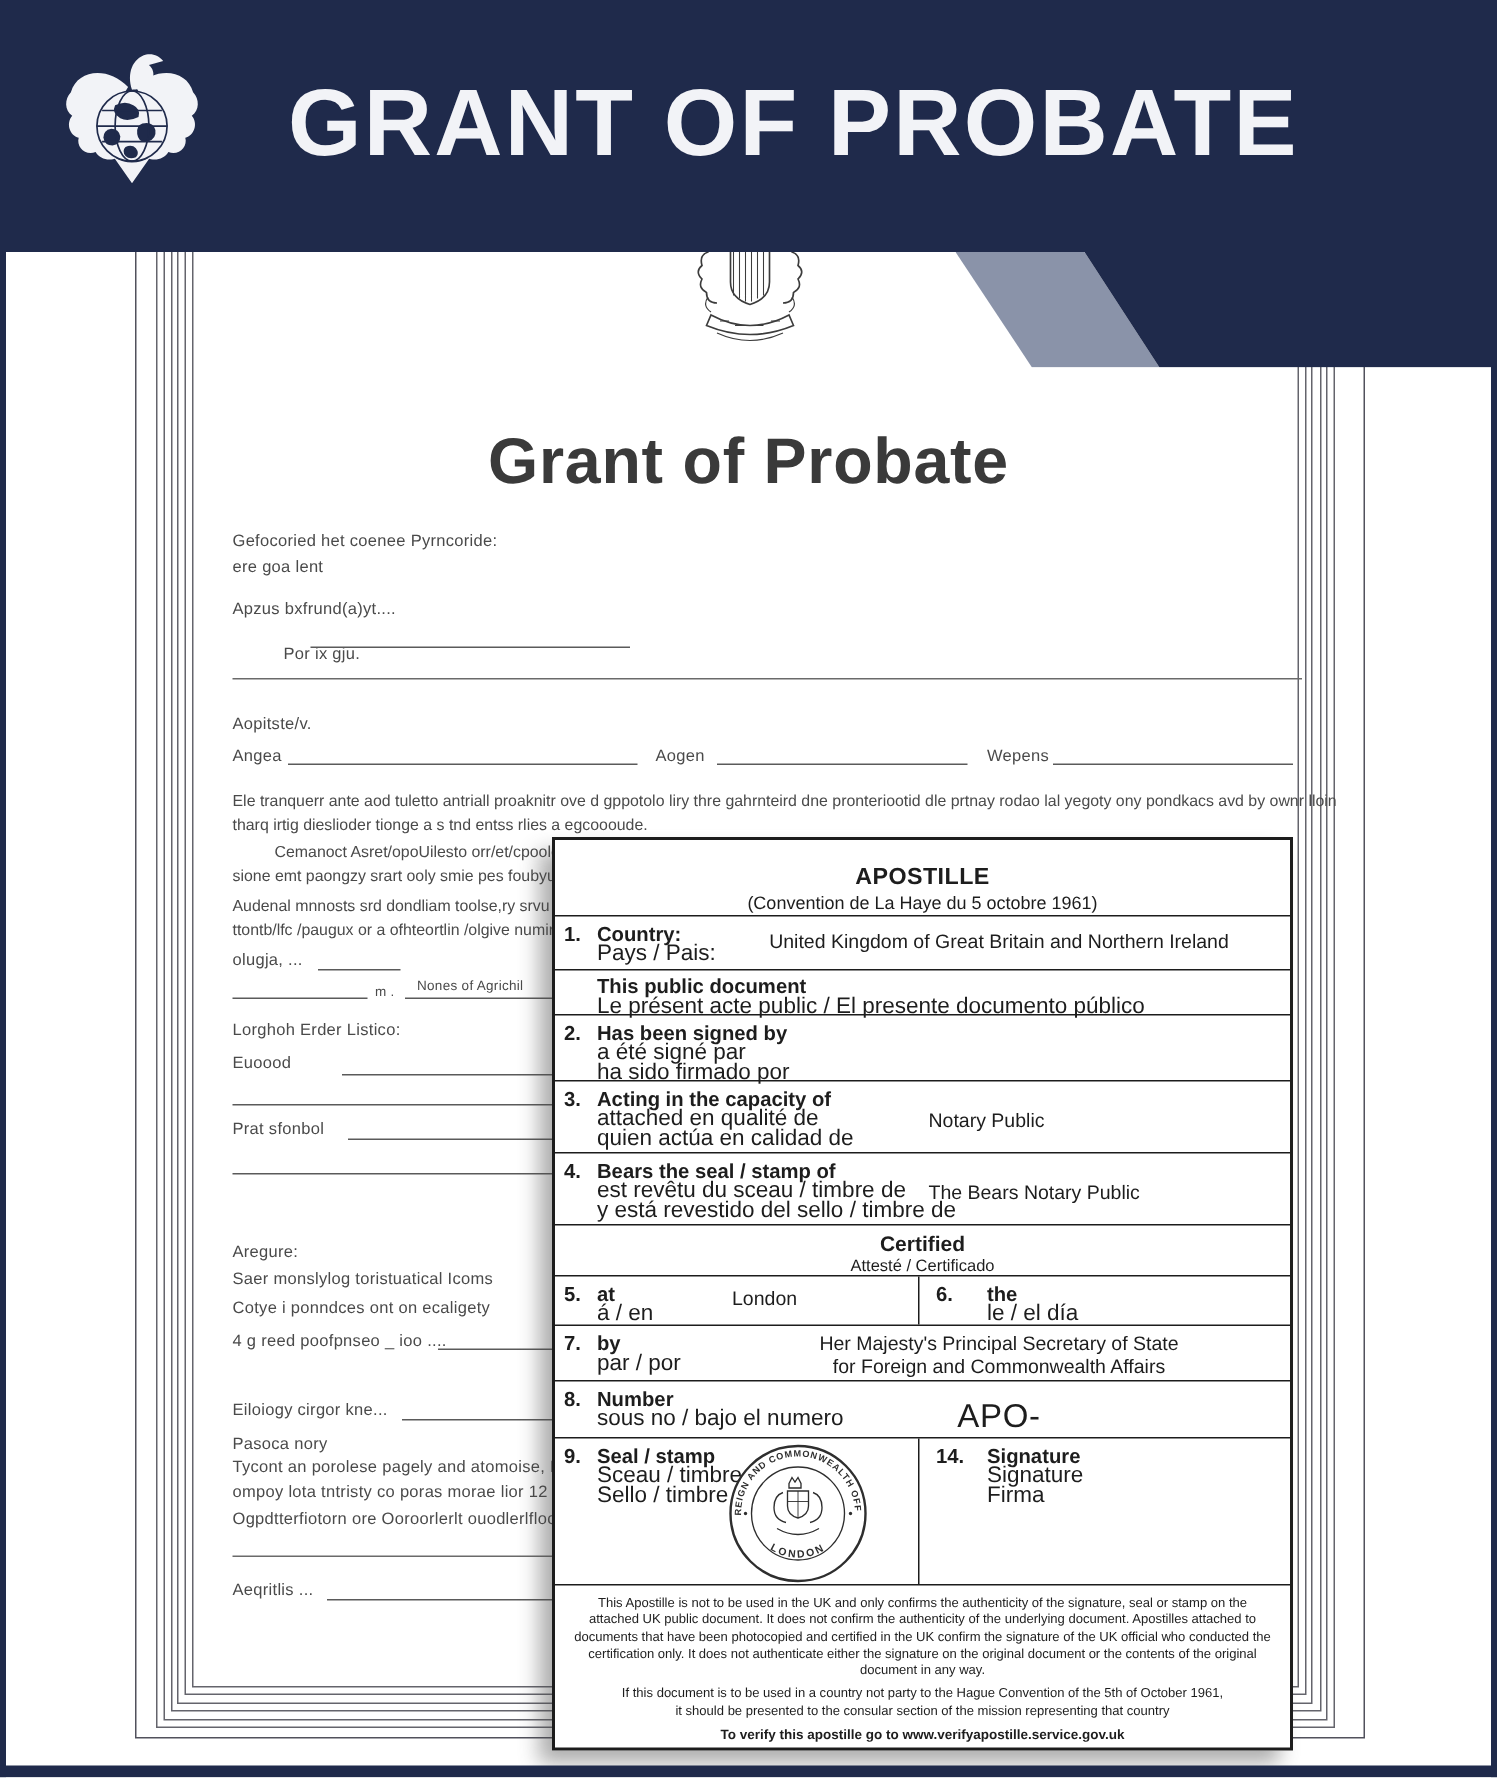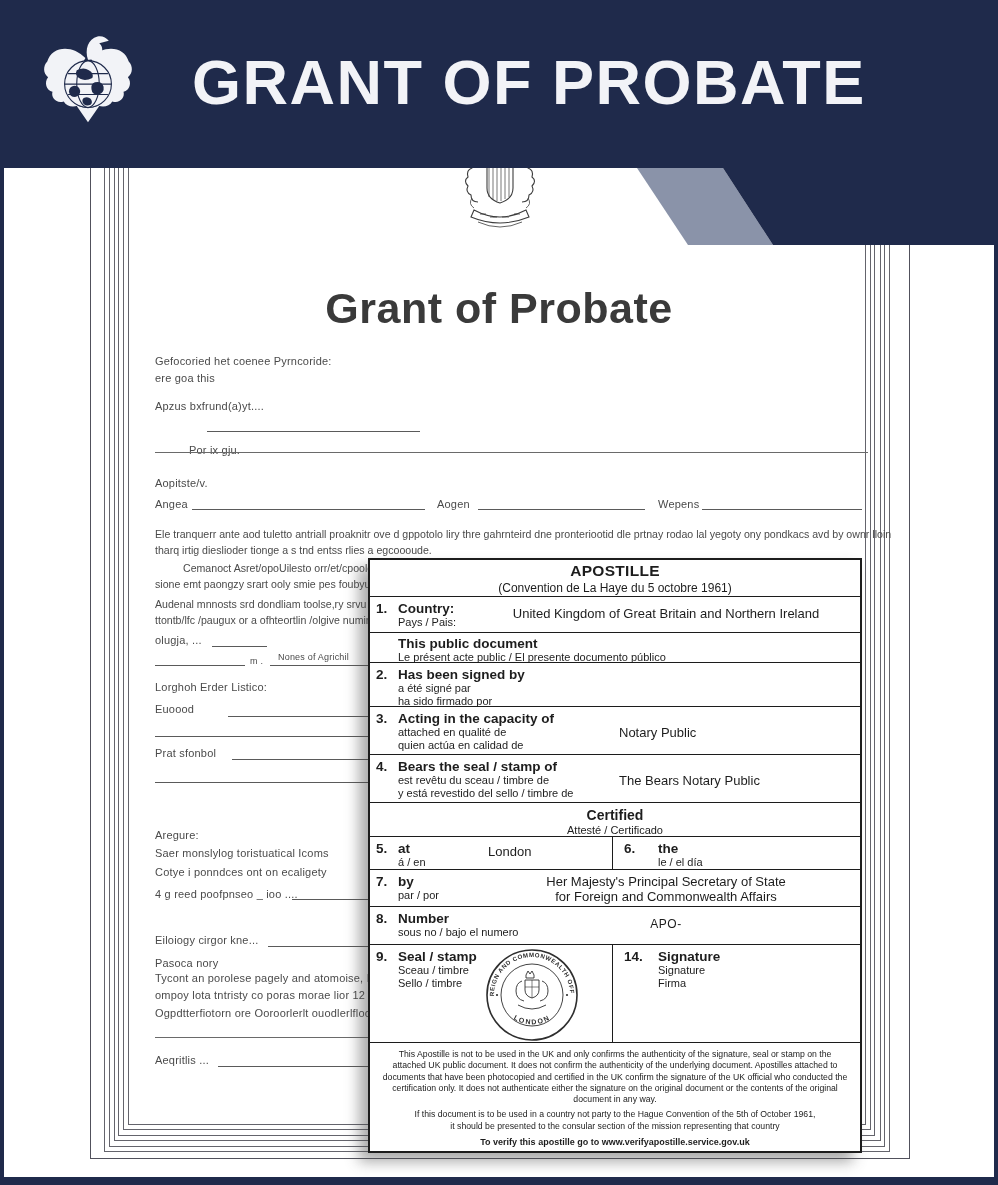--- a/index.html
+++ b/index.html
@@ -31,38 +31,38 @@
   .gline{position:absolute;font-size:11px;white-space:nowrap;letter-spacing:0.2px;}
   .para{font-size:10.6px;letter-spacing:0;}
   .tiny{font-size:9px;}
   .uline{position:absolute;height:0;border-bottom:1px solid #5a5a5a;}
   .hr{position:absolute;height:0;border-bottom:1px solid #6a6a6a;}
   .crest{position:absolute;left:454px;top:150px;width:92px;height:88px;z-index:3;}
 
   
   .apostille{position:absolute;left:368px;top:558px;width:490px;z-index:20;background:#ffffff;
              border:2px solid #1c1c1c;box-shadow:-9px 9px 13px rgba(70,70,70,0.45);color:#1d1d1d;}
-  .a-titleblock{height:34px;text-align:center;padding-top:2px;}
+  .a-titleblock{height:34px;text-align:center;padding-top:16px;}
   .a-title{font-size:15.5px;font-weight:bold;letter-spacing:0.3px;}
   .a-sub{font-size:12px;margin-top:1px;}
   .arow{position:relative;border-top:1.5px solid #1c1c1c;box-sizing:border-box;}
   .anum{position:absolute;left:6px;top:4px;width:24px;font-weight:bold;font-size:13.5px;}
   .albl{position:absolute;left:28px;top:4px;}
   .albl .main{font-weight:bold;font-size:13.5px;}
-  .albl .sub{font-size:11px;line-height:12.5px;}
+  .albl .sub{font-size:15px;line-height:12.5px;}
   .aval{position:absolute;font-size:13px;}
   .aval.center{left:110px;right:8px;text-align:center;}
   .acenterblock{text-align:center;padding-top:4px;}
   .acenterblock .main{font-weight:bold;font-size:14px;}
   .acenterblock .sub{font-size:11px;margin-top:1px;}
   .vsplit{position:absolute;left:242px;top:0;bottom:0;width:0;border-left:1.5px solid #1c1c1c;}
   .cell-r{position:absolute;left:242px;top:0;bottom:0;right:0;}
   .cell-r .anum{left:12px;}
   .cell-r .albl{left:46px;}
-  .apo-num{font-size:12px;letter-spacing:0.5px;}
+  .apo-num{font-size:22px;letter-spacing:0.5px;}
   .sealimg{position:absolute;left:114px;top:2px;width:96px;height:96px;}
   .a-foot{border-top:1.5px solid #1c1c1c;padding:6px 12px 4px 12px;text-align:center;}
   .a-foot .fn1{font-size:8.7px;line-height:11.3px;color:#222;}
   .a-foot .fn2{font-size:8.7px;line-height:11.3px;margin-top:4px;padding:0 30px;}
   .a-foot .fn3{font-size:9px;font-weight:bold;margin-top:5px;}
 </style>
 </head>
 <body>
 
 <div id="screen">
@@ -84,23 +84,23 @@
     <path d="M18,48 q-4,6 2,10 M74,48 q4,6 -2,10" stroke-width="0.8"></path>
     <path d="M20,60 q26,14 52,0 l3,7 q-29,12 -58,0 Z"></path>
     <path d="M26,64 h6 M36,67 h7 M48,67 h7 M60,64 h6" stroke-width="0.8"></path>
     <path d="M24,72 q22,10 44,0" stroke-width="0.8"></path>
   </svg>
 
   <div class="doc-text">
     <div class="doc-title">Grant of Probate</div>
 
     <div class="gline" style="left:155px;top:355px;">Gefocoried het coenee Pyrncoride:</div>
-    <div class="gline" style="left:155px;top:372px;">ere goa this</div>
+    <div class="gline" style="left:155px;top:372px;">ere goa lent</div>
     <div class="gline" style="left:155px;top:400px;">Apzus bxfrund(a)yt....</div>
-    <div class="gline" style="left:155px;top:444px;padding-left:34px;">Por ix gju.</div>
+    <div class="gline" style="left:155px;top:430px;padding-left:34px;">Por ix gju.</div>
     <div class="uline" style="left:207px;top:431px;width:213px;"></div>
 
     <div class="hr" style="left:155px;top:452px;width:713px;"></div>
 
     <div class="gline" style="left:155px;top:477px;">Aopitste/v.</div>
     <div class="gline" style="left:155px;top:498px;">Angea</div>
     <div class="uline" style="left:192px;top:509px;width:233px;"></div>
     <div class="gline" style="left:437px;top:498px;">Aogen</div>
     <div class="uline" style="left:478px;top:509px;width:167px;"></div>
     <div class="gline" style="left:658px;top:498px;">Wepens</div>

